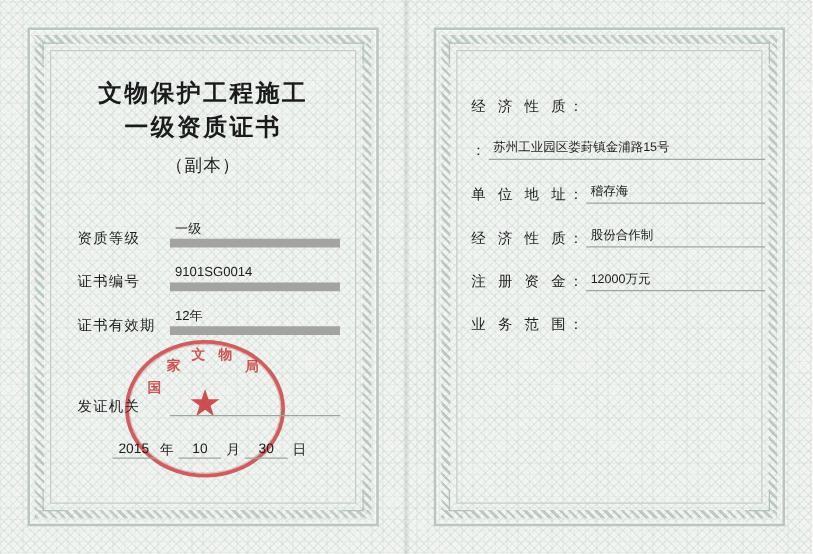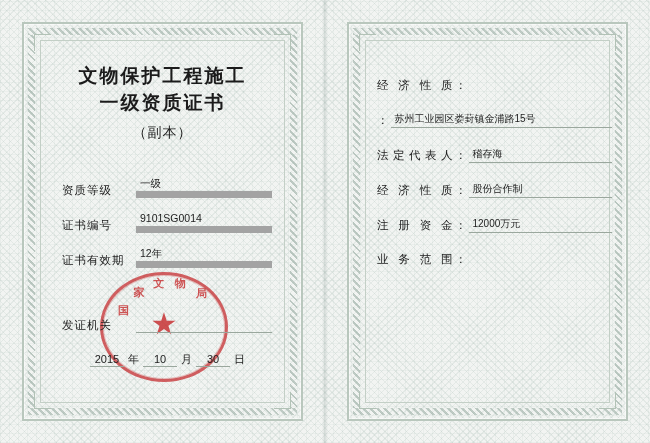--- a/index.html
+++ b/index.html
@@ -365,21 +365,21 @@
     <div class="right-fields">
       <div class="rfield">
         <span class="lbl">经济性质</span>
         <span class="colon">：</span>
       </div>
       <div class="rfield">
         <span class="colon">：</span>
         <span class="val">苏州工业园区娄葑镇金浦路15号</span>
       </div>
       <div class="rfield">
-        <span class="lbl">法定代表人</span>
+        <span class="lbl">单位地址</span>
         <span class="colon">：</span>
         <span class="val">稽存海</span>
       </div>
       <div class="rfield">
         <span class="lbl">经济性质</span>
         <span class="colon">：</span>
         <span class="val">股份合作制</span>
       </div>
       <div class="rfield">
         <span class="lbl">注册资金</span>

